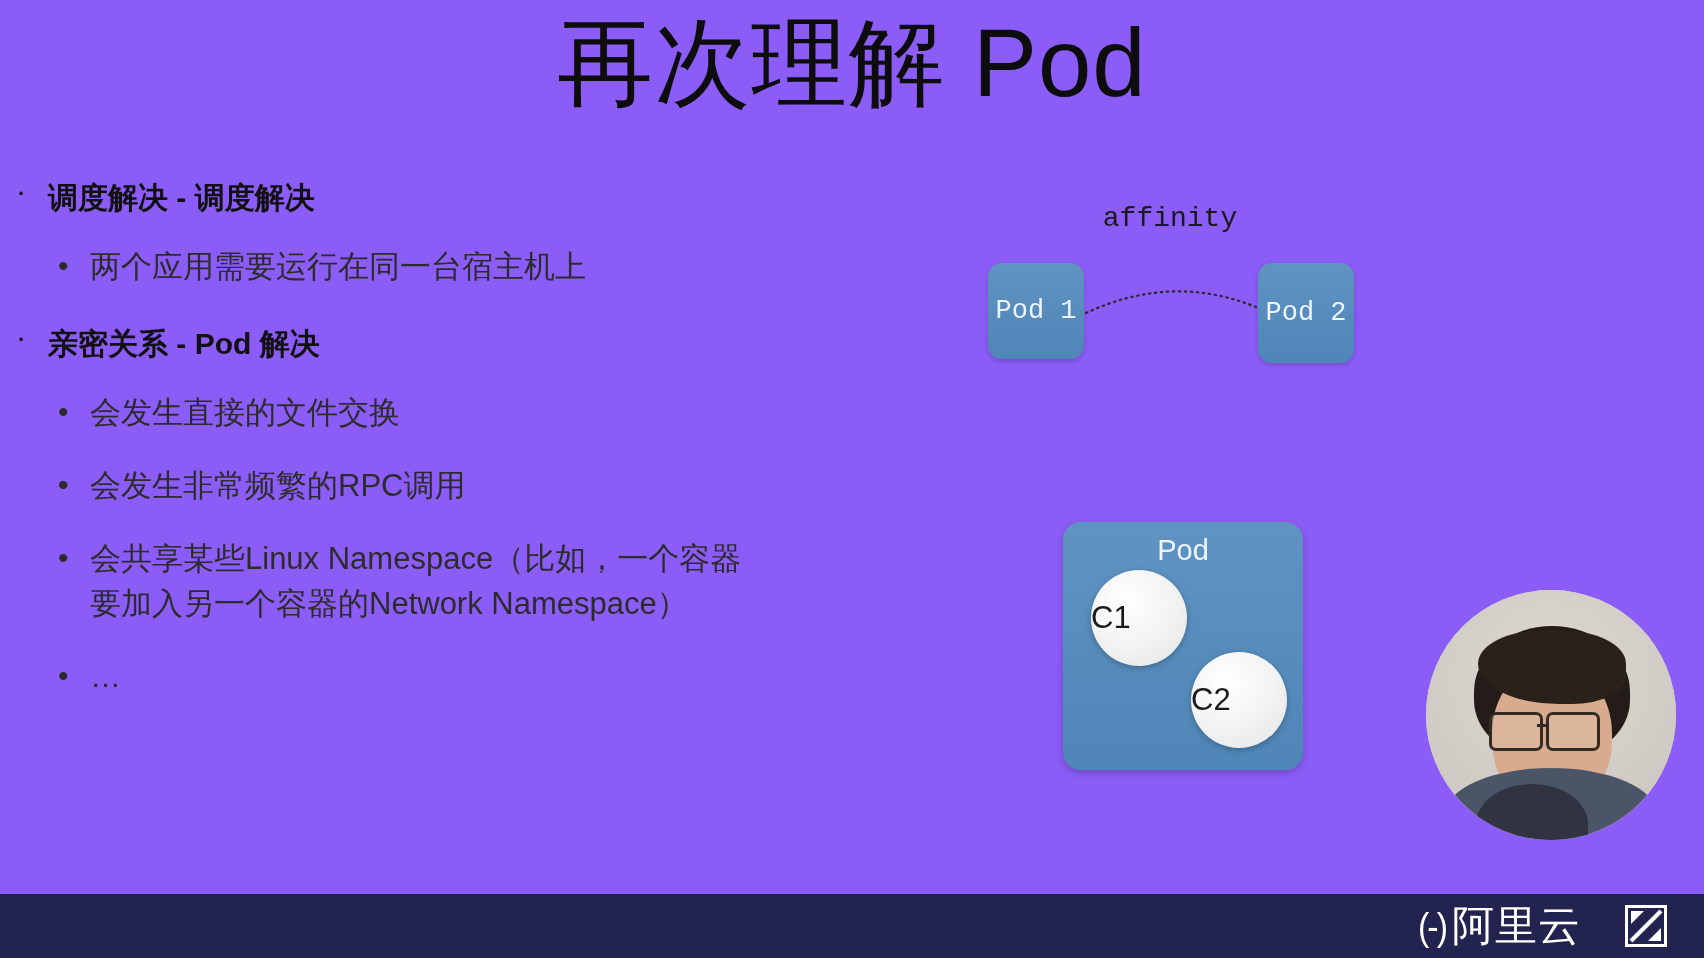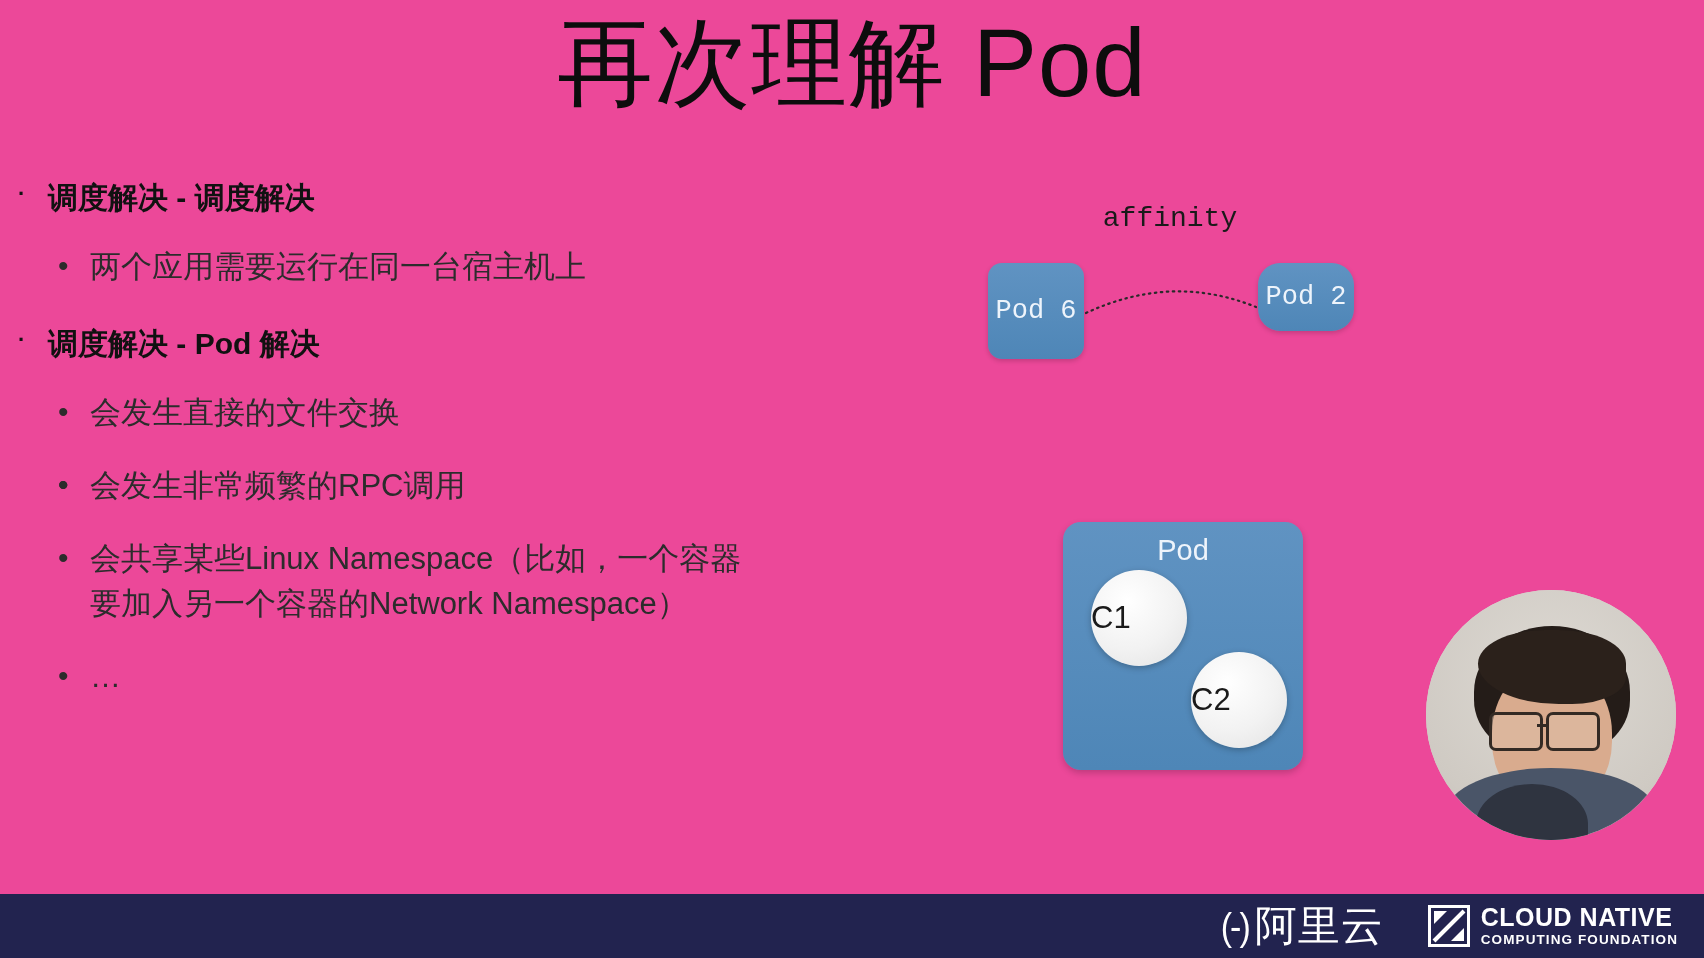--- a/index.html
+++ b/index.html
@@ -7,21 +7,21 @@
     padding: 0;
     background: #ffffff;
   }
   body {
     font-family: "Liberation Sans", "DejaVu Sans", sans-serif;
   }
   #slide {
     position: relative;
     width: 1704px;
     height: 958px;
-    background: #ec4899;
+    background: #8b5cf6;
     overflow: hidden;
   }
 
   
   #slide-title {
     position: absolute;
     left: 0;
     top: 8px;
     width: 1704px;
     text-align: center;
@@ -95,22 +95,21 @@
   #pod1 {
     left: 88px;
     top: 68px;
     width: 96px;
     height: 96px;
   }
   #pod2 {
     left: 358px;
     top: 68px;
     width: 96px;
-    height: 68px;
-    border-radius: 22px;
+    height: 100px;
   }
   .pod-box-label {
     position: absolute;
     left: 0;
     right: 0;
     top: 50%;
     transform: translateY(-50%);
     text-align: center;
     font-size: 27px;
     font-weight: 400;
@@ -335,21 +334,21 @@
       <span>调度解决 - 调度解决</span>
     </div>
 
     <div class="l2">
       <span class="dot">•</span>
       <span>两个应用需要运行在同一台宿主机上</span>
     </div>
 
     <div class="l1 gap-top">
       <span class="dash">·</span>
-      <span>调度解决 - Pod 解决</span>
+      <span>亲密关系 - Pod 解决</span>
     </div>
 
     <div class="l2">
       <span class="dot">•</span>
       <span>会发生直接的文件交换</span>
     </div>
 
     <div class="l2">
       <span class="dot">•</span>
     </div>
@@ -370,21 +369,21 @@
     </div>
 
   </div>
 
   <div id="diagram-affinity">
     <div id="affinity-label">affinity</div>
     <svg id="affinity-curve" viewBox="0 0 500 190" xmlns="http://www.w3.org/2000/svg">
       <path d="M 186 118 Q 272 78 356 112" fill="none" stroke="#2a2a2a" stroke-width="2.2" stroke-linecap="round" stroke-dasharray="1.5 4.5"></path>
     </svg>
     <div class="pod-box" id="pod1">
-      <div class="pod-box-label">Pod 6</div>
+      <div class="pod-box-label">Pod 1</div>
     </div>
     <div class="pod-box" id="pod2">
       <div class="pod-box-label">Pod 2</div>
     </div>
   </div>
 
   <div id="diagram-pod">
     <div id="pod-container-box"></div>
     <div id="pod-container-title">Pod</div>
     <div class="container-circle" id="c1">
@@ -416,21 +415,17 @@
       <span class="word">阿里云</span>
     </div>
 
     <div id="logo-cncf">
       <svg id="cncf-mark" viewBox="0 0 42 42" xmlns="http://www.w3.org/2000/svg">
         <rect x="1.5" y="1.5" width="39" height="39" fill="none" stroke="#ffffff" stroke-width="3"></rect>
         <path d="M 6 36 L 36 6" stroke="#ffffff" stroke-width="4" fill="none"></path>
         <path d="M 6 6 L 6 19 L 19 6 Z" fill="#ffffff"></path>
         <path d="M 36 36 L 36 23 L 23 36 Z" fill="#ffffff"></path>
       </svg>
-      <div id="cncf-text">
-        <div id="cncf-line1">CLOUD NATIVE</div>
-        <div id="cncf-line2">COMPUTING FOUNDATION</div>
-      </div>
     </div>
 
   </div>
 
 </div>
 
 </body></html>

